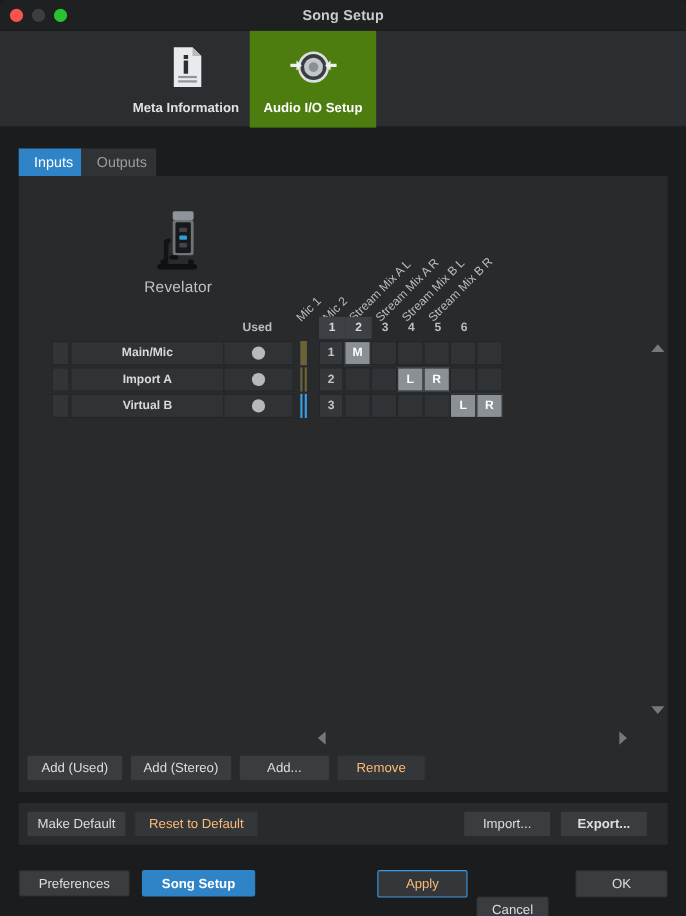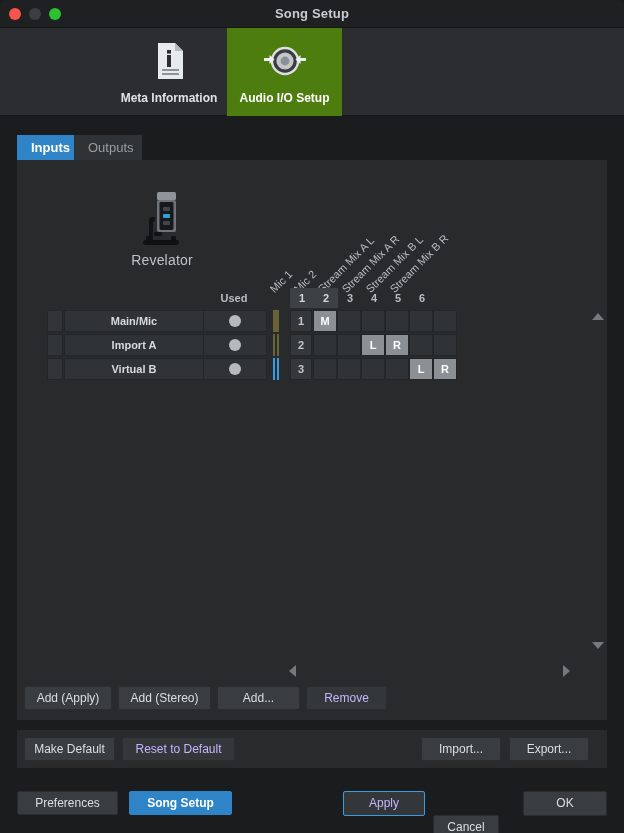--- a/index.html
+++ b/index.html
@@ -48,21 +48,21 @@
 
   
   #tabstrip {
     position: absolute; left: 17px; top: 135px; width: 590px; height: 25px;
   }
   .tab {
     position: absolute; top: 0; height: 25px; line-height: 25px;
     padding: 0 14px; font-size: 13px; color: #9a9ea1;
     background: #303336; text-align: center; cursor: default; user-select: none;
   }
-  .tab.active { background: #2f84c8; color: #ffffff; font-weight: bold; }
+  .tab.active { background: #2f84c8; color: #ffffff; font-weight: normal; }
 
   
   #device-panel {
     position: absolute; left: 17px; top: 160px; width: 590px; height: 560px;
     background: #282a2c;
   }
   #dev-icon { position: absolute; left: 120px; top: 30px; width: 50px; height: 66px; }
   #dev-name {
     position: absolute; left: 75px; top: 92px; width: 140px; text-align: center;
     color: #bfc3c6; font-size: 14px; letter-spacing: .2px;
@@ -135,21 +135,21 @@
   .arrow-down  { border-left: 6px solid transparent; border-right: 6px solid transparent; border-top: 7px solid #76797c; }
   .arrow-left  { border-top: 6px solid transparent; border-bottom: 6px solid transparent; border-right: 7px solid #76797c; }
   .arrow-right { border-top: 6px solid transparent; border-bottom: 6px solid transparent; border-left: 7px solid #76797c; }
 
   
   .btn {
     position: absolute; height: 24px; line-height: 22px; text-align: center;
     background: #3a3d40; border: 1px solid #2a2d2f; border-radius: 2px;
     color: #dcdfe1; font-size: 12px; cursor: default; user-select: none;
   }
-  .btn.disabled { color: #c4b5fd; background: #34373a; }
+  .btn.disabled { color: #fdba74; background: #34373a; }
   .btn.primary  { background: #2f84c8; border-color: #2f84c8; color: #ffffff; font-weight: bold; }
   .btn.focused  { border: 1px solid #3b9be0; }
 
   #addbar { position: absolute; left: 17px; top: 686px; width: 590px; height: 32px; }
   #defaultbar {
     position: absolute; left: 17px; top: 730px; width: 590px; height: 38px;
     background: #282a2c;
   }
   #footer { position: absolute; left: 0; top: 780px; width: 624px; height: 53px; }
 </style>
@@ -296,31 +296,31 @@
     <div class="grid-cell on" style="left:386px;">R</div>
   </div>
 
   <div class="arrow arrow-up" style="left:575px; top:153px;"></div>
   <div class="arrow arrow-down" style="left:575px; top:482px;"></div>
   <div class="arrow arrow-left" style="left:272px; top:505px;"></div>
   <div class="arrow arrow-right" style="left:546px; top:505px;"></div>
 </div>
 
 <div id="addbar">
-  <div class="btn" style="left:7px;   width:88px;">Add (Apply)</div>
+  <div class="btn" style="left:7px;   width:88px;">Add (Used)</div>
   <div class="btn" style="left:101px; width:93px;">Add (Stereo)</div>
   <div class="btn" style="left:200px; width:83px;">Add...</div>
   <div class="btn disabled" style="left:289px; width:81px;">Remove</div>
 </div>
 
 <div id="defaultbar">
   <div class="btn" style="left:7px;   top:7px; width:91px;">Make Default</div>
   <div class="btn disabled" style="left:105px; top:7px; width:113px;">Reset to Default</div>
   <div class="btn" style="left:404px; top:7px; width:80px;">Import...</div>
-  <div class="btn" style="left:492px; top:7px; width:80px;">Export...</div>
+  <div class="btn" style="left:492px; top:7px; width:80px;font-weight:bold;">Export...</div>
 </div>
 
 <div id="footer">
   <div class="btn" style="left:17px;  top:11px; width:101px; height:24px;">Preferences</div>
   <div class="btn primary" style="left:129px; top:11px; width:103px; height:24px;">Song Setup</div>
   <div class="btn disabled focused" style="left:343px; top:11px; width:82px; height:25px;">Apply</div>
   <div class="btn" style="left:433px; top:11px; width:66px; height:25px;margin-top:24px;">Cancel</div>
   <div class="btn" style="left:523px; top:11px; width:84px; height:25px;">OK</div>
 </div>
 

